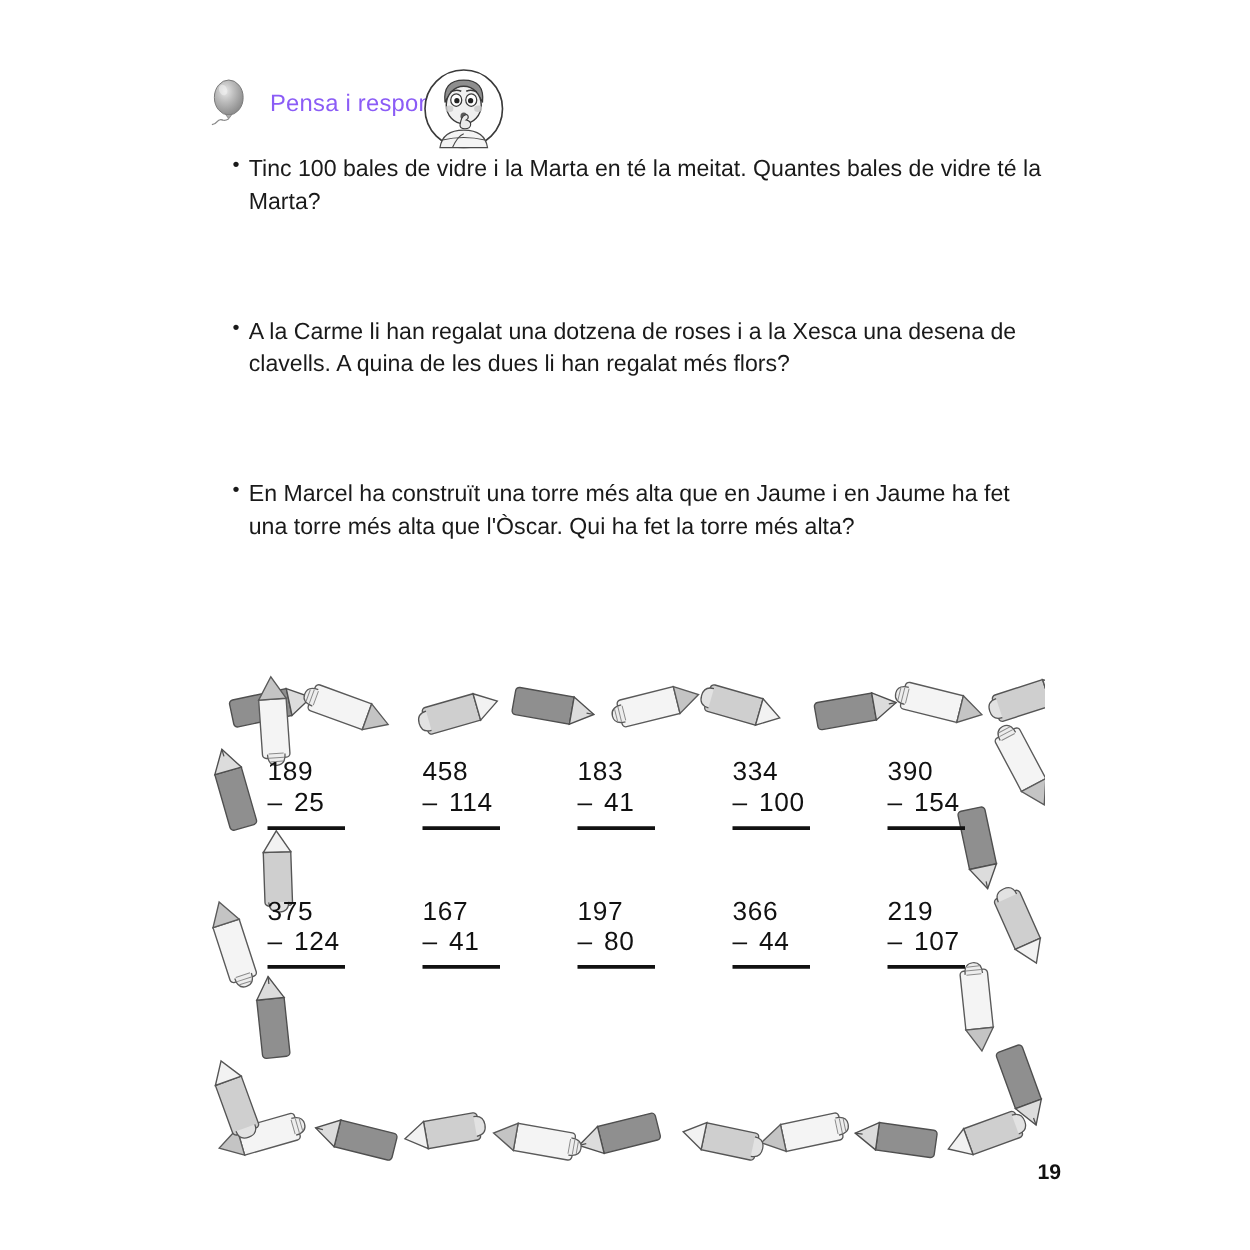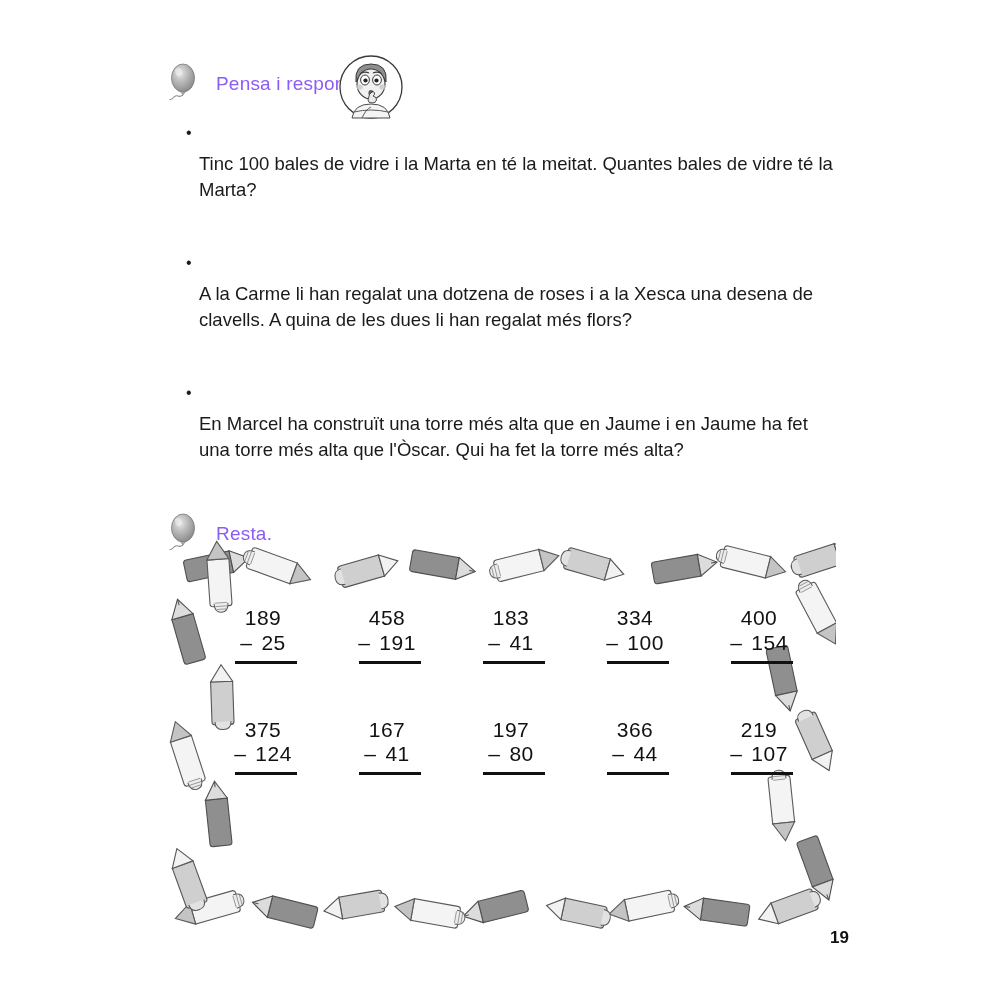--- a/index.html
+++ b/index.html
@@ -50,21 +50,21 @@
     color: #1a1a1a;
     display: flex;
   }
   .q-bullet {
     flex: 0 0 auto;
     width: 13px;
     font-size: 16px;
     line-height: 1.42;
     color: #1a1a1a;
   }
-  .q-text { flex: 1 1 auto; margin-top: 29px; }
+  .q-text { flex: 1 1 auto; }
   #q1 { top: 122px; }
   #q2 { top: 252px; }
   #q3 { top: 382px; }
 
   
   .sec2-header {
     position: absolute;
     left: 166px; top: 512px;
     display: flex; align-items: center;
   }
@@ -86,21 +86,21 @@
   .math-row {
     display: flex;
     justify-content: space-between;
     width: 600px;
   }
   .math-row.row2 { margin-top: 54px; }
   .math-item {
     width: 104px;
     display: flex;
     flex-direction: column;
-    align-items: center;
+    align-items: flex-start;
     font-size: 21px;
     color: #111111;
     letter-spacing: .5px;
   }
   .math-top {
     padding-right: 6px;
     line-height: 1.18;
   }
   .math-bottom {
     line-height: 1.18;
@@ -186,31 +186,20 @@
   <div class="question" id="q2">
     <span class="q-bullet">•</span>
     <span class="q-text">A la Carme li han regalat una dotzena de roses i a la Xesca una desena de clavells. A quina de les dues li han regalat més flors?</span>
   </div>
 
   <div class="question" id="q3">
     <span class="q-bullet">•</span>
     <span class="q-text">En Marcel ha construït una torre més alta que en Jaume i en Jaume ha fet una torre més alta que l'Òscar. Qui ha fet la torre més alta?</span>
   </div>
 
-  <div class="sec2-header">
-    <span class="balloon-wrap">
-      <svg width="34" height="44" viewBox="0 0 34 44">
-        <ellipse cx="17" cy="16" rx="11.5" ry="14" fill="url(#balgrad)" stroke="#7a7a7a" stroke-width="0.8"></ellipse>
-        <path d="M14.5 29.6 L17 33 L19.5 29.6 Z" fill="#a8a8a8" stroke="#7a7a7a" stroke-width="0.6"></path>
-        <path d="M17 33 q-3 2 -5 1 q-2.5 -1 -4.5 1.5 q-1.5 2 -4 2.2" fill="none" stroke="#8a8a8a" stroke-width="1.1"></path>
-        <ellipse cx="12.5" cy="10" rx="3.2" ry="4.4" fill="#f2f2f2" opacity="0.55" transform="rotate(-22 12.5 10)"></ellipse>
-      </svg>
-    </span>
-    <span class="sec-title">Resta.</span>
-  </div>
 
   <div class="frame">
     <svg width="668" height="412" viewBox="0 0 668 412">
       <defs>
 
         <g id="pencil-dark">
           <path d="M0 0 h44 v22 h-44 a3 3 0 0 1 -3 -3 v-16 a3 3 0 0 1 3 -3 z" fill="#8f8f8f" stroke="#4f4f4f" stroke-width="1.1"></path>
           <path d="M44 0 l18 11 l-18 11 z" fill="#dcdcdc" stroke="#4f4f4f" stroke-width="1.1"></path>
           <path d="M56 11 l6 0" stroke="#4f4f4f" stroke-width="1"></path>
         </g>
@@ -270,42 +259,42 @@
         <span class="math-bottom">
           <span class="math-op">–</span>
           <span>25</span>
         </span>
         <span class="math-rule"></span>
       </div>
       <div class="math-item">
         <span class="math-top">458</span>
         <span class="math-bottom">
           <span class="math-op">–</span>
-          <span>191</span>
+          <span>114</span>
         </span>
         <span class="math-rule"></span>
       </div>
       <div class="math-item">
         <span class="math-top">183</span>
         <span class="math-bottom">
           <span class="math-op">–</span>
           <span>41</span>
         </span>
         <span class="math-rule"></span>
       </div>
       <div class="math-item">
         <span class="math-top">334</span>
         <span class="math-bottom">
           <span class="math-op">–</span>
           <span>100</span>
         </span>
         <span class="math-rule"></span>
       </div>
       <div class="math-item">
-        <span class="math-top">400</span>
+        <span class="math-top">390</span>
         <span class="math-bottom">
           <span class="math-op">–</span>
           <span>154</span>
         </span>
         <span class="math-rule"></span>
       </div>
     </div>
 
     <div class="math-row row2">
       <div class="math-item">

